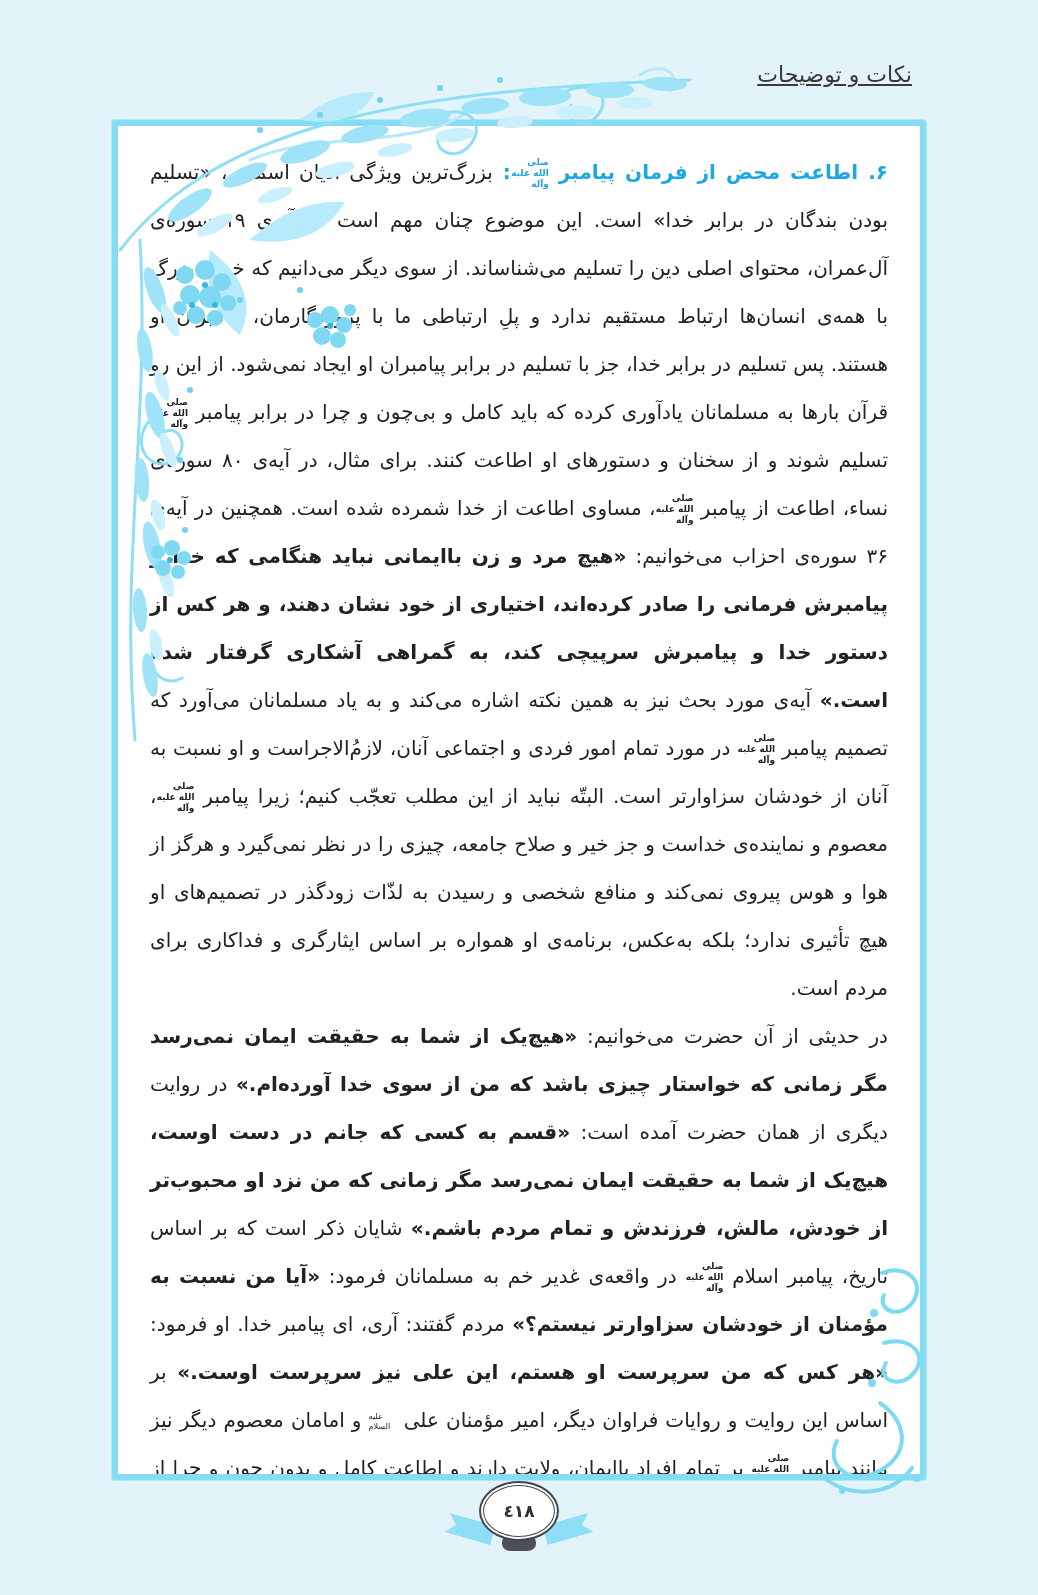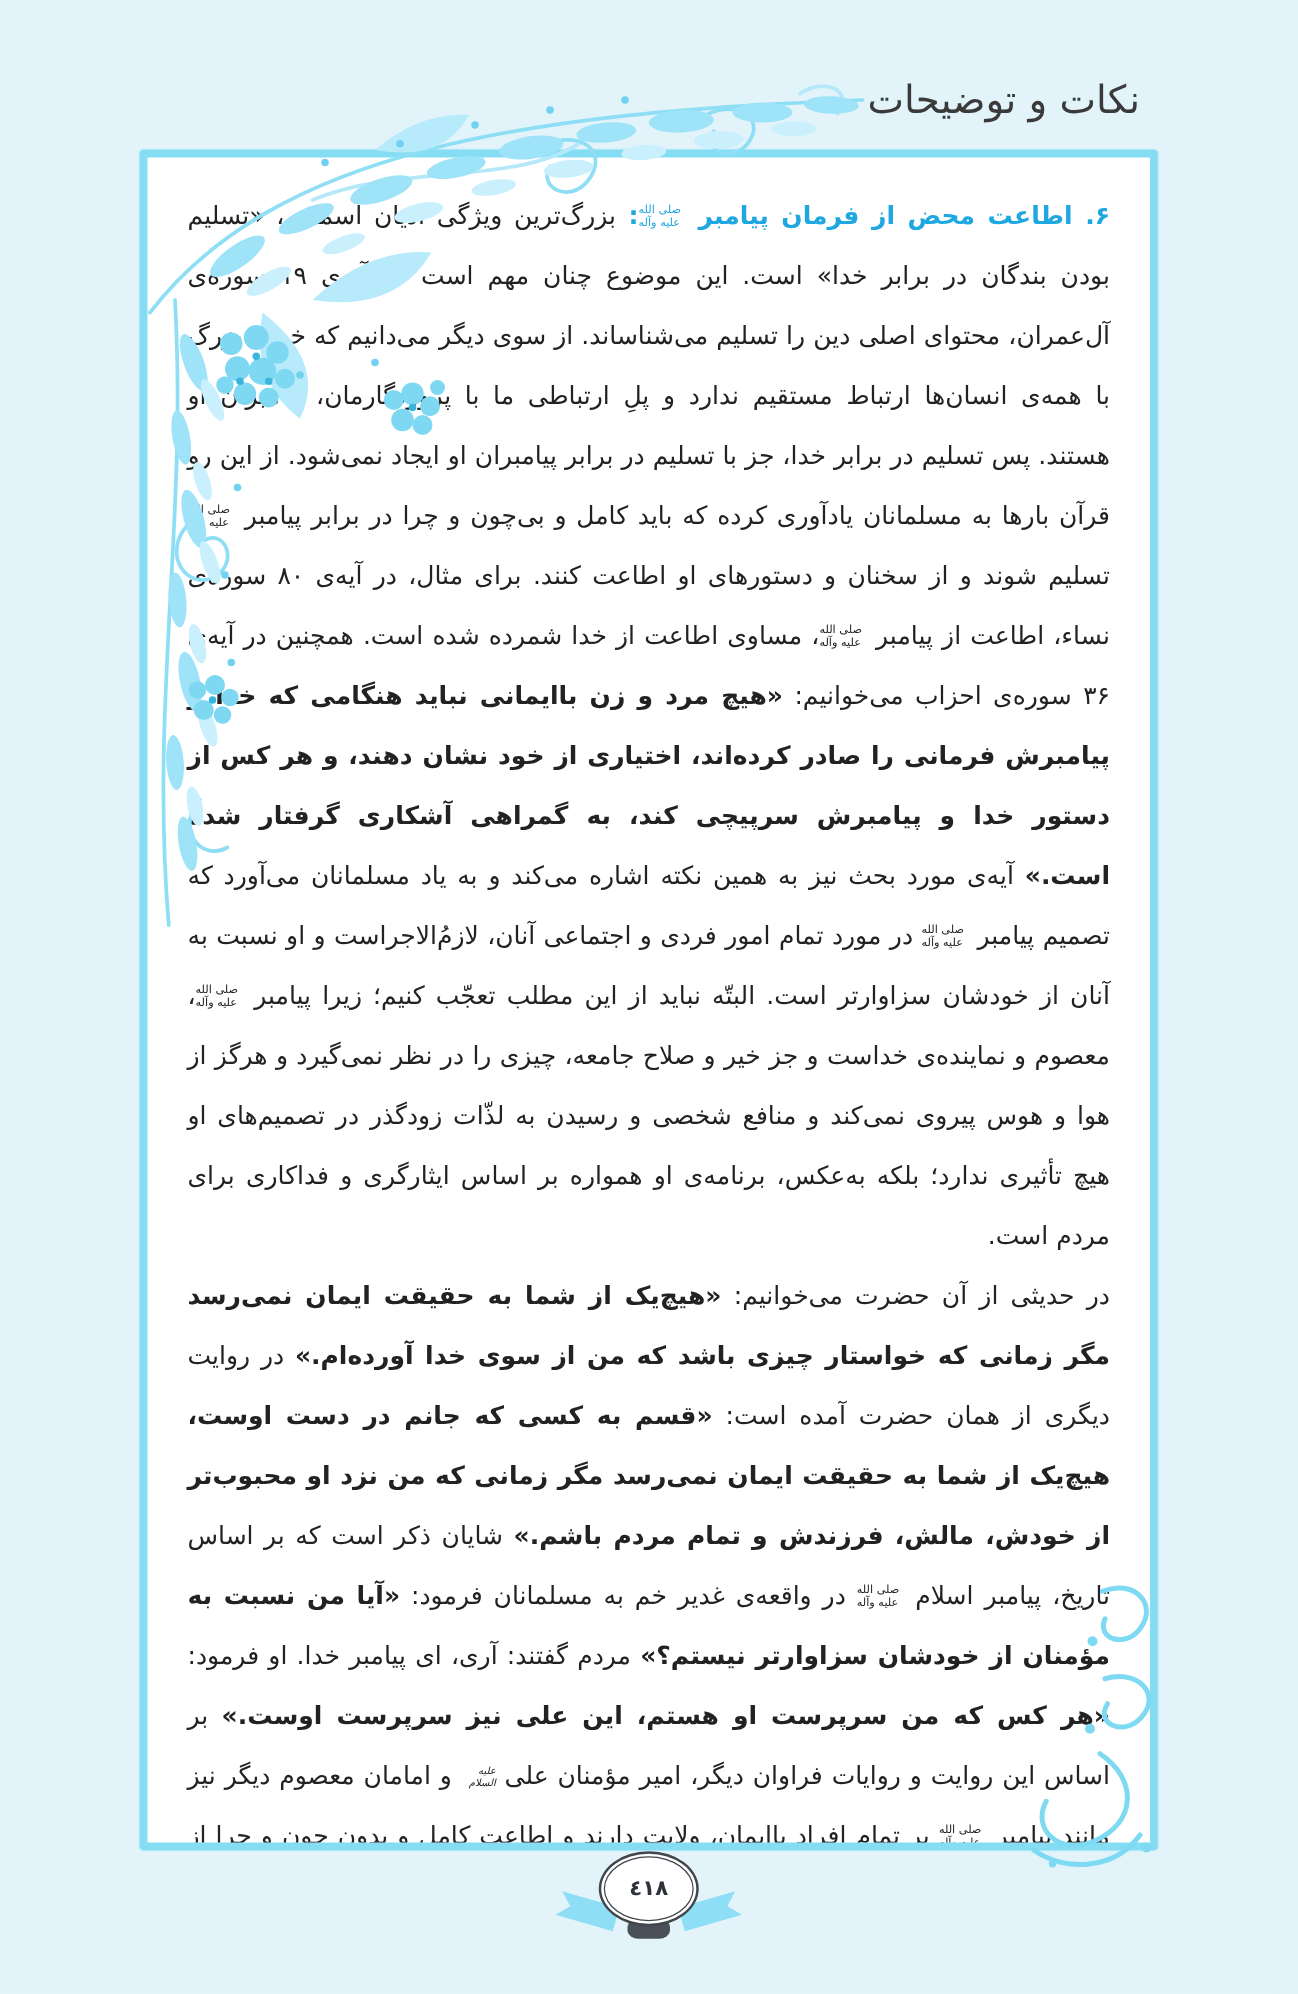--- a/index.html
+++ b/index.html
@@ -7,22 +7,23 @@
     position:relative;
     width:1038px;height:1595px;
     background:#e2f4fa;
     font-family:"DejaVu Sans",sans-serif;
     direction:rtl;
     overflow:hidden;
   }
   .page-header{
     position:absolute;
     top:62px;right:126px;
-    font-size:31px;color:#3a3a3a;
+    font-size:22px;color:#3a3a3a;
     letter-spacing:0;
+    text-decoration:underline;
   }
   .content-box{
     position:absolute;
     left:112px;top:120px;
     width:814px;height:1360px;
     background:#ffffff;
     border:6px solid #85ddf4;
     box-shadow:0 0 0 1px #aee8f8;
     border-radius:3px;
     box-sizing:border-box;
@@ -38,38 +39,37 @@
     overflow:hidden;
   }
   .text-content p{margin:0;}
   .run-heading{color:#1ea7e1;font-weight:bold;}
   .run-bold{font-weight:bold;}
   .salawat{
     display:inline-block;
     width:38px;
     font-size:9px;
     line-height:1.2;
-    text-align:left;
+    text-align:right;
     vertical-align:middle;
-    font-weight:normal;
+    font-weight:bold;
     color:#222;
     white-space:normal;
   }
   .salawat.blue{color:#1ea7e1;}
   .alayhi{
     display:inline-block;
     width:28px;
     font-size:8px;
     line-height:1.2;
-    text-align:right;
+    text-align:left;
     vertical-align:middle;
     font-weight:normal;
     color:#222;
     white-space:normal;
-    font-style:italic;
   }
   .ornament-tl{position:absolute;top:0;left:0;z-index:2;pointer-events:none;}
   .ornament-br{position:absolute;right:66px;bottom:82px;z-index:2;pointer-events:none;}
   .medallion{
     position:absolute;
     left:50%;bottom:28px;
     transform:translateX(-50%);
     width:170px;height:94px;
     z-index:3;
   }

